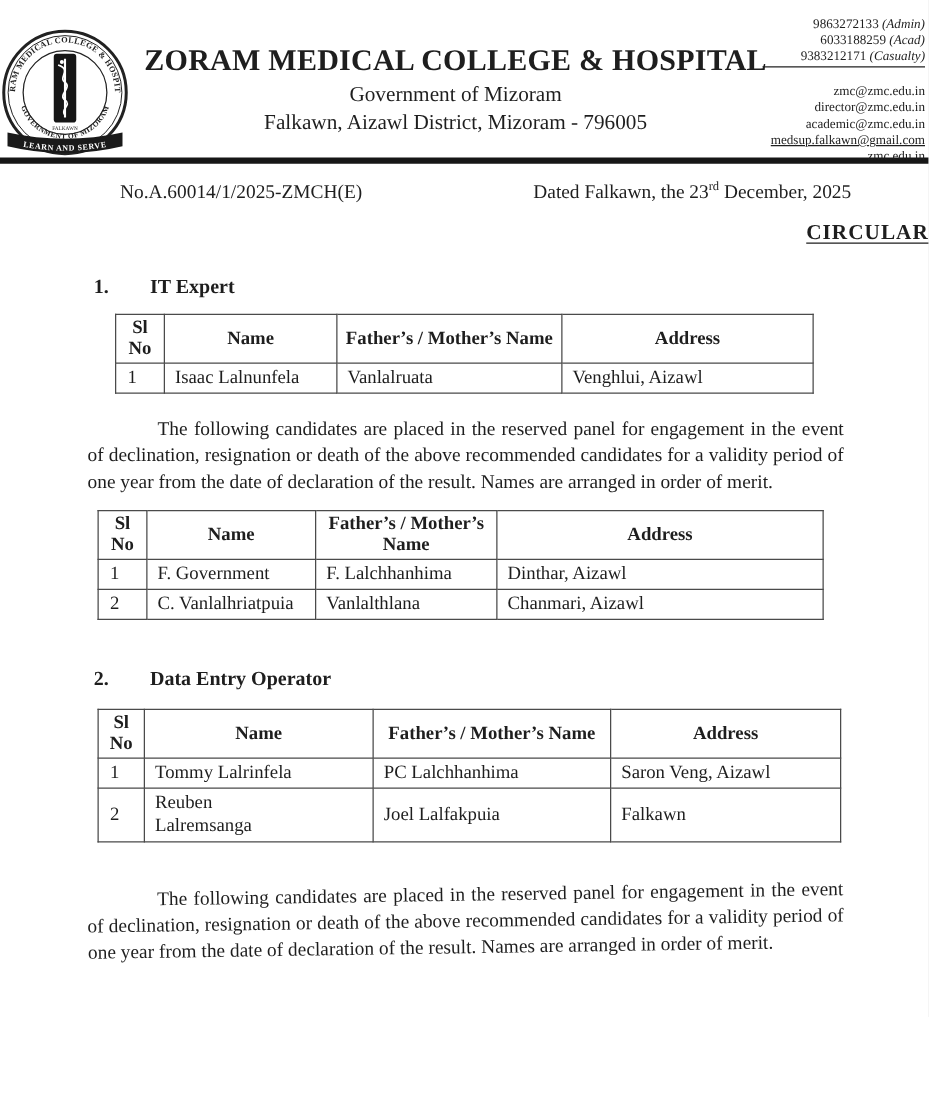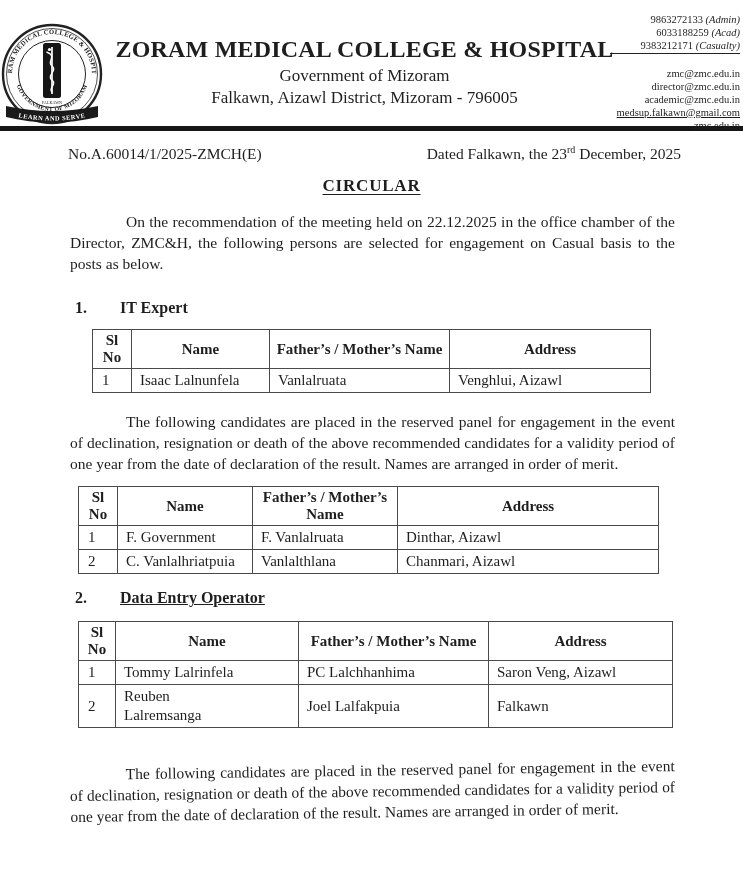--- a/index.html
+++ b/index.html
@@ -17,34 +17,34 @@
   .gov-line  { font-size:17px; margin-top:3px; }
   .addr-line { font-size:17px; margin-top:2px; }
   .contacts { position:absolute; right:3px; top:13px; width:130px; text-align:right;
               font-size:10.5px; line-height:13px; }
   .contact-label { font-style:italic; }
   .phone-line.last { border-bottom:1px solid #222; padding-bottom:1px; margin-bottom:13px; }
   .email-line.underlined { text-decoration:underline; }
   .head-rule { height:5px; background:#161616; }
   
   .ref-row { display:flex; justify-content:space-between; align-items:baseline;
-             padding:13px 62px 0 68px; font-size:15.5px; }
+             padding:13px 62px 0 96px; font-size:15.5px; }
   .ref-row sup { font-size:10px; }
   
-  .circular-title { margin:13px 0 0; text-align:center; font-size:17px; font-weight:bold;
+  .circular-title { margin:13px 0 0; text-align:right; font-size:17px; font-weight:bold;
                     letter-spacing:0.8px; text-decoration:underline; text-underline-offset:3px; }
   
   .para { margin:15px 68px 0 70px; font-size:15.5px; line-height:21px;
           text-align:justify; text-indent:56px; }
   .para.p2 { margin-top:18px; }
   .para.tilted { margin-top:32px; transform:rotate(-0.85deg); transform-origin:45% 50%; }
   
   .section-heading { margin:25px 0 0 75px; font-size:16px; font-weight:bold; }
   .section-heading .sec-num { display:inline-block; width:45px; }
-  .section-heading.s2 { margin-top:15px;text-decoration:underline; }
+  .section-heading.s2 { margin-top:39px; }
   
   table { border-collapse:collapse; table-layout:fixed; font-size:15px; }
   th, td { border:1px solid #4a4a4a; vertical-align:middle; }
   th { font-weight:bold; text-align:center; line-height:17px; padding:2px 4px; }
   td { line-height:19px; padding:2px 6px 2px 8px; white-space:pre-line; text-align:left; }
   td:first-child { padding-left:9px; }
   .table-1 { margin:12px 0 0 92px; width:558px; }
   .table-2 { margin:12px 0 0 78px; width:580px; }
   .table-3 { margin:14px 0 0 78px; width:594px; }
 </style>
@@ -103,21 +103,20 @@
 
   <div class="head-rule"></div>
 
   <div class="ref-row">
     <span>No.A.60014/1/2025-ZMCH(E)</span>
     <span><span>Dated Falkawn, the 23</span><sup>rd</sup><span> December, 2025</span></span>
   </div>
 
   <h2 class="circular-title">CIRCULAR</h2>
 
-  <p class="para p1">On the recommendation of the meeting held on 22.12.2025 in the office chamber of the Director, ZMC&amp;H, the following persons are selected for engagement on Casual basis to the posts as below.</p>
 
   <div class="section-heading s1">
     <span class="sec-num">1.</span><span>IT Expert</span>
   </div>
 
   <table class="table-1">
     <colgroup>
         <col style="width:39px">
         <col style="width:138px">
         <col style="width:180px">
@@ -155,21 +154,21 @@
           <th>Sl No</th>
           <th>Name</th>
           <th>Father’s / Mother’s Name</th>
           <th>Address</th>
         </tr>
       </thead>
       <tbody>
         <tr>
           <td>1</td>
           <td>F. Government</td>
-          <td>F. Vanlalruata</td>
+          <td>F. Lalchhanhima</td>
           <td>Dinthar, Aizawl</td>
         </tr>
         <tr>
           <td>2</td>
           <td>C. Vanlalhriatpuia</td>
           <td>Vanlalthlana</td>
           <td>Chanmari, Aizawl</td>
         </tr>
       </tbody>
     </table>

